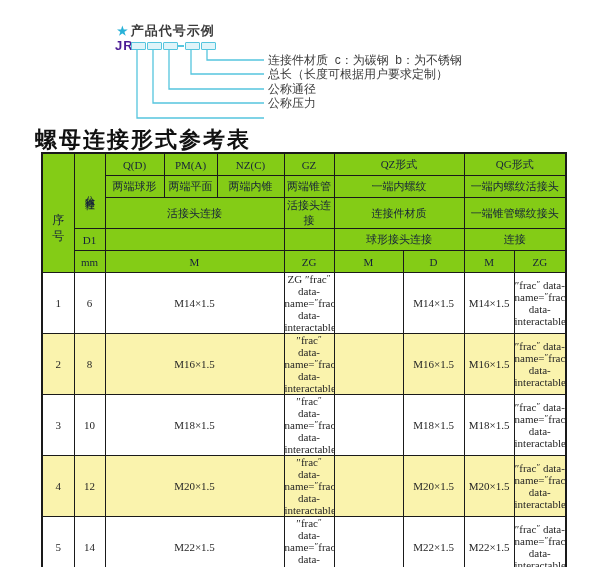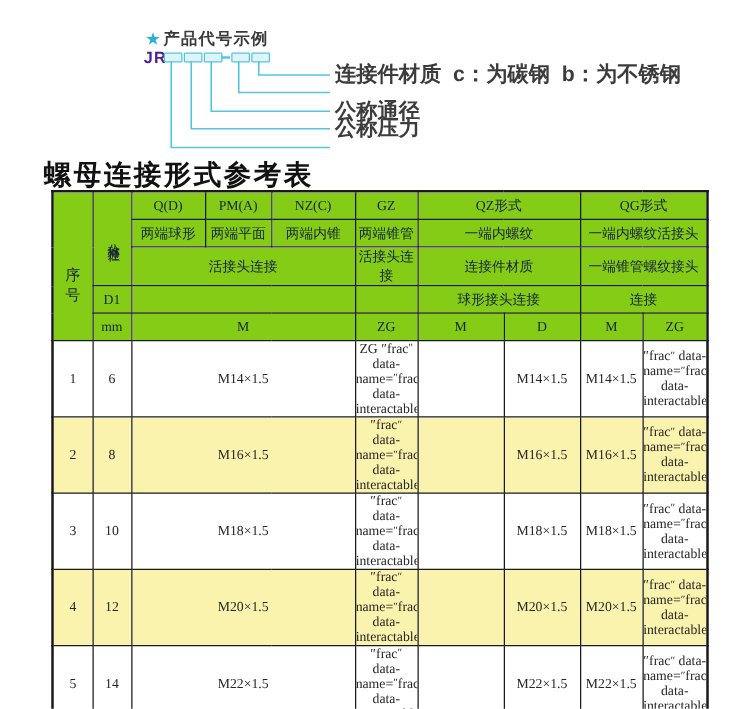--- a/index.html
+++ b/index.html
@@ -21,21 +21,21 @@
   }
   .code-box{
     position:absolute;top:42px;width:13px;height:6px;
     background:#dff4f9;border:1.5px solid #55c5de;border-radius:1px;
   }
   .code-dash{
     position:absolute;top:45px;width:7px;height:2px;background:#55c5de;
   }
   .callout-svg{position:absolute;left:0;top:0;width:600px;height:567px;}
   .callout-label{
-    position:absolute;left:268px;font-size:17px;font-weight:bold;color:#3c3c3c;
+    position:absolute;left:268px;font-size:12px;font-weight:normal;color:#3c3c3c;
     white-space:pre;line-height:14px;
   }
 
   
   .table-title{
     position:absolute;left:35px;top:125px;font-size:22px;font-weight:900;
     font-family:"Liberation Serif",serif;color:#111;letter-spacing:2px;
   }
 
   
@@ -80,20 +80,21 @@
 
   <svg class="callout-svg" viewBox="0 0 600 567" fill="none" stroke="#55c5de" stroke-width="1.3">
     <polyline points="207,49 207,60 264,60"></polyline>
     <polyline points="191,49 191,74 264,74"></polyline>
     <polyline points="169,49 169,89 264,89"></polyline>
     <polyline points="153,49 153,103 264,103"></polyline>
     <polyline points="137,49 137,118 264,118"></polyline>
   </svg>
 
   <span class="callout-label" style="top:53px">连接件材质  c：为碳钢  b：为不锈钢</span>
+  <span class="callout-label" style="top:67px">总长（长度可根据用户要求定制）</span>
   <span class="callout-label" style="top:82px">公称通径</span>
   <span class="callout-label" style="top:96px">公称压力</span>
 
   <div class="table-title">螺母连接形式参考表</div>
 
   <table class="ref">
     <colgroup>
       <col style="width:32px">
         <col style="width:31px">
       <col style="width:59px">

